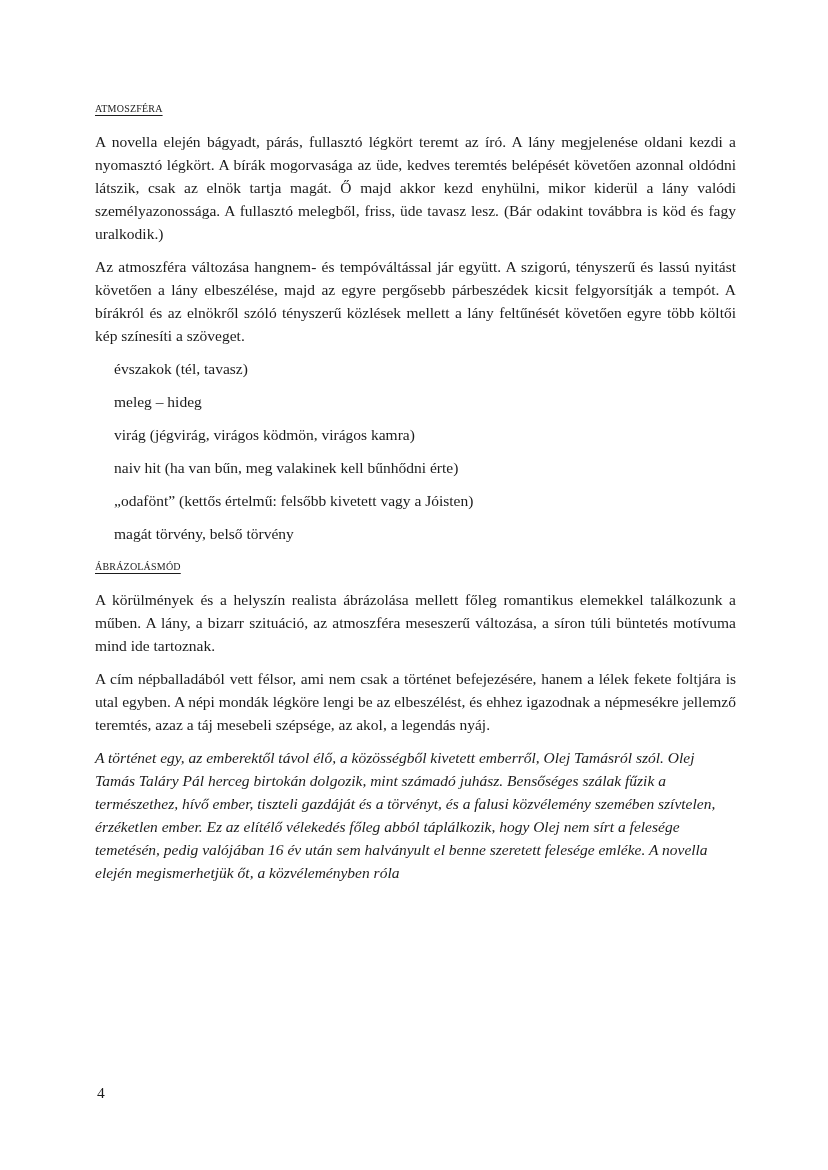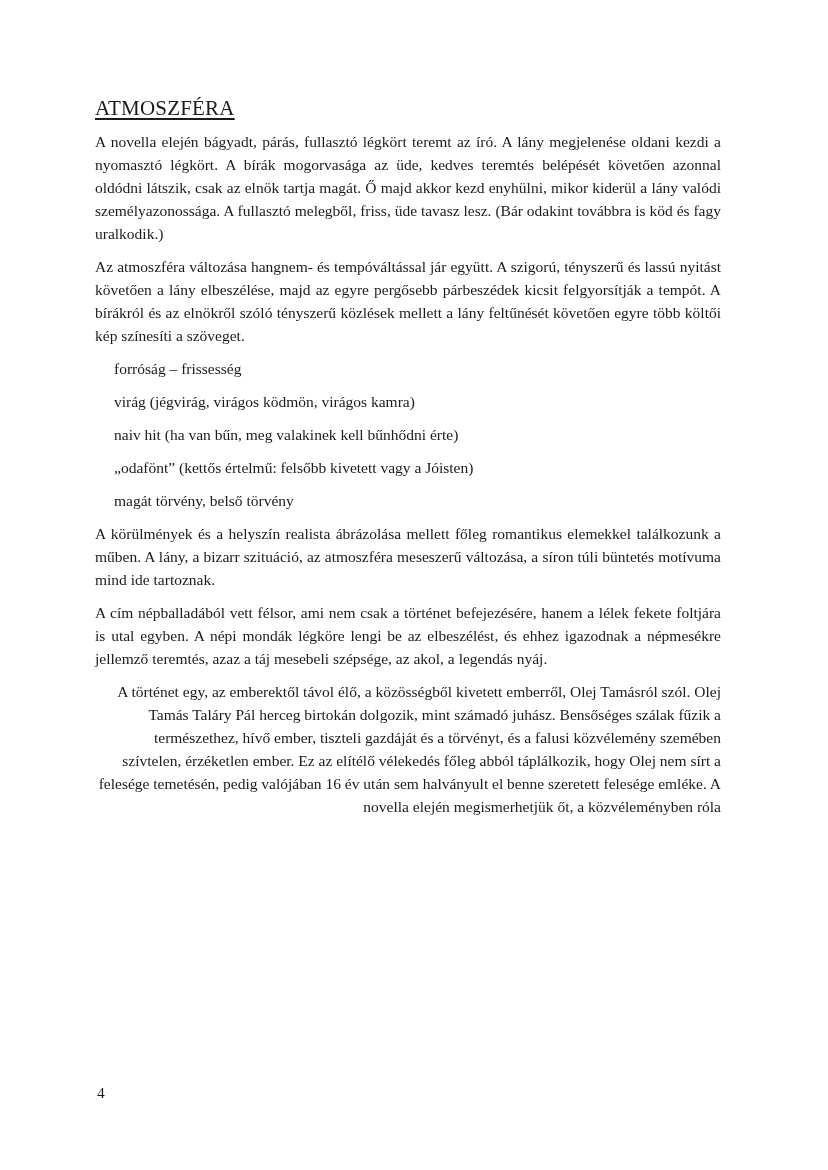--- a/index.html
+++ b/index.html
@@ -17,33 +17,34 @@
   }
   .page {
     position: absolute;
     left: 95px;
     top: 97px;
     width: 641px;
     font-size: 15.5px;
     line-height: 23px;
   }
   .doc-heading {
-    font-size: 21px;
+    font-size: 10px;
     font-weight: normal;
     text-decoration: underline;
     text-underline-offset: 3px;
     margin: 0 0 10px 0;
     letter-spacing: 0.2px;
   }
   .doc-paragraph {
-    margin: 0 15px 10px 0;
+    margin: 0 0 10px 0;
     text-align: justify;
   }
   .doc-paragraph.ragged {
-    text-align: right;
+    text-align: left;
+    font-style: italic;
   }
   .motif-list {
     margin: 0;
   }
   .motif-item {
     margin: 0 0 10px 0;
     padding-left: 19px;
     line-height: 23px;
   }
   .motif-item + .motif-item {
@@ -72,29 +73,31 @@
     <h2 class="doc-heading">ATMOSZFÉRA</h2>
     <p class="doc-paragraph">A novella elején bágyadt, párás, fullasztó légkört teremt az író. A lány megjelenése oldani kezdi a nyomasztó légkört. A bírák mogorvasága az üde, kedves teremtés belépését követően azonnal oldódni látszik, csak az elnök tartja magát. Ő majd akkor kezd enyhülni, mikor kiderül a lány valódi személyazonossága. A fullasztó melegből, friss, üde tavasz lesz. (Bár odakint továbbra is köd és fagy uralkodik.)</p>
   </section>
 
   <section>
     <p class="doc-paragraph">Az atmoszféra változása hangnem- és tempóváltással jár együtt. A szigorú, tényszerű és lassú nyitást követően a lány elbeszélése, majd az egyre pergősebb párbeszédek kicsit felgyorsítják a tempót. A bírákról és az elnökről szóló tényszerű közlések mellett a lány feltűnését követően egyre több költői kép színesíti a szöveget.</p>
   </section>
 
   <section>
     <div class="motif-list">
-      <div class="motif-item">forróság – frissesség</div>
+      <div class="motif-item">évszakok (tél, tavasz)</div>
+      <div class="motif-item">meleg – hideg</div>
       <div class="motif-item">virág (jégvirág, virágos ködmön, virágos kamra)</div>
       <div class="motif-item">naiv hit (ha van bűn, meg valakinek kell bűnhődni érte)</div>
       <div class="motif-item">„odafönt” (kettős értelmű: felsőbb kivetett vagy a Jóisten)</div>
       <div class="motif-item">magát törvény, belső törvény</div>
     </div>
   </section>
 
   <section>
+    <h2 class="doc-heading">ÁBRÁZOLÁSMÓD</h2>
     <p class="doc-paragraph">A körülmények és a helyszín realista ábrázolása mellett főleg romantikus elemekkel találkozunk a műben. A lány, a bizarr szituáció, az atmoszféra meseszerű változása, a síron túli büntetés motívuma mind ide tartoznak.</p>
   </section>
 
   <section>
     <p class="doc-paragraph">A cím népballadából vett félsor, ami nem csak a történet befejezésére, hanem a lélek fekete foltjára is utal egyben. A népi mondák légköre lengi be az elbeszélést, és ehhez igazodnak a népmesékre jellemző teremtés, azaz a táj mesebeli szépsége, az akol, a legendás nyáj.</p>
     <p class="doc-paragraph ragged">A történet egy, az emberektől távol élő, a közösségből kivetett emberről, Olej Tamásról szól. Olej Tamás Taláry Pál herceg birtokán dolgozik, mint számadó juhász. Bensőséges szálak fűzik a természethez, hívő ember, tiszteli gazdáját és a törvényt, és a falusi közvélemény szemében szívtelen, érzéketlen ember. Ez az elítélő vélekedés főleg abból táplálkozik, hogy Olej nem sírt a felesége temetésén, pedig valójában 16 év után sem halványult el benne szeretett felesége emléke. A novella elején megismerhetjük őt, a közvéleményben róla</p>
   </section>
 
 </div>
 

